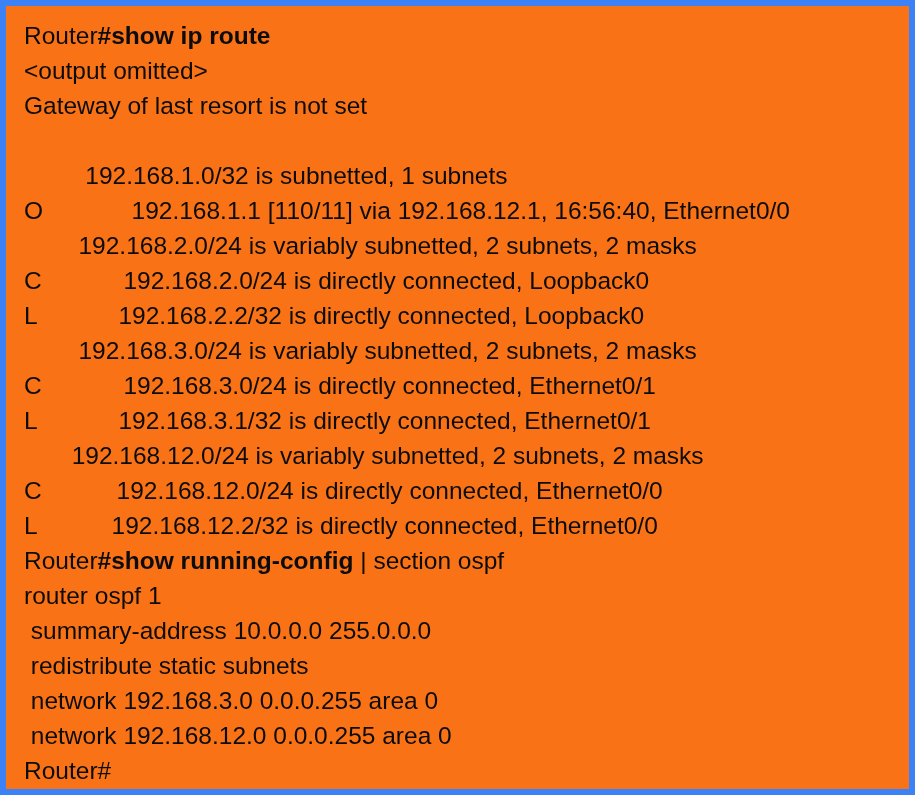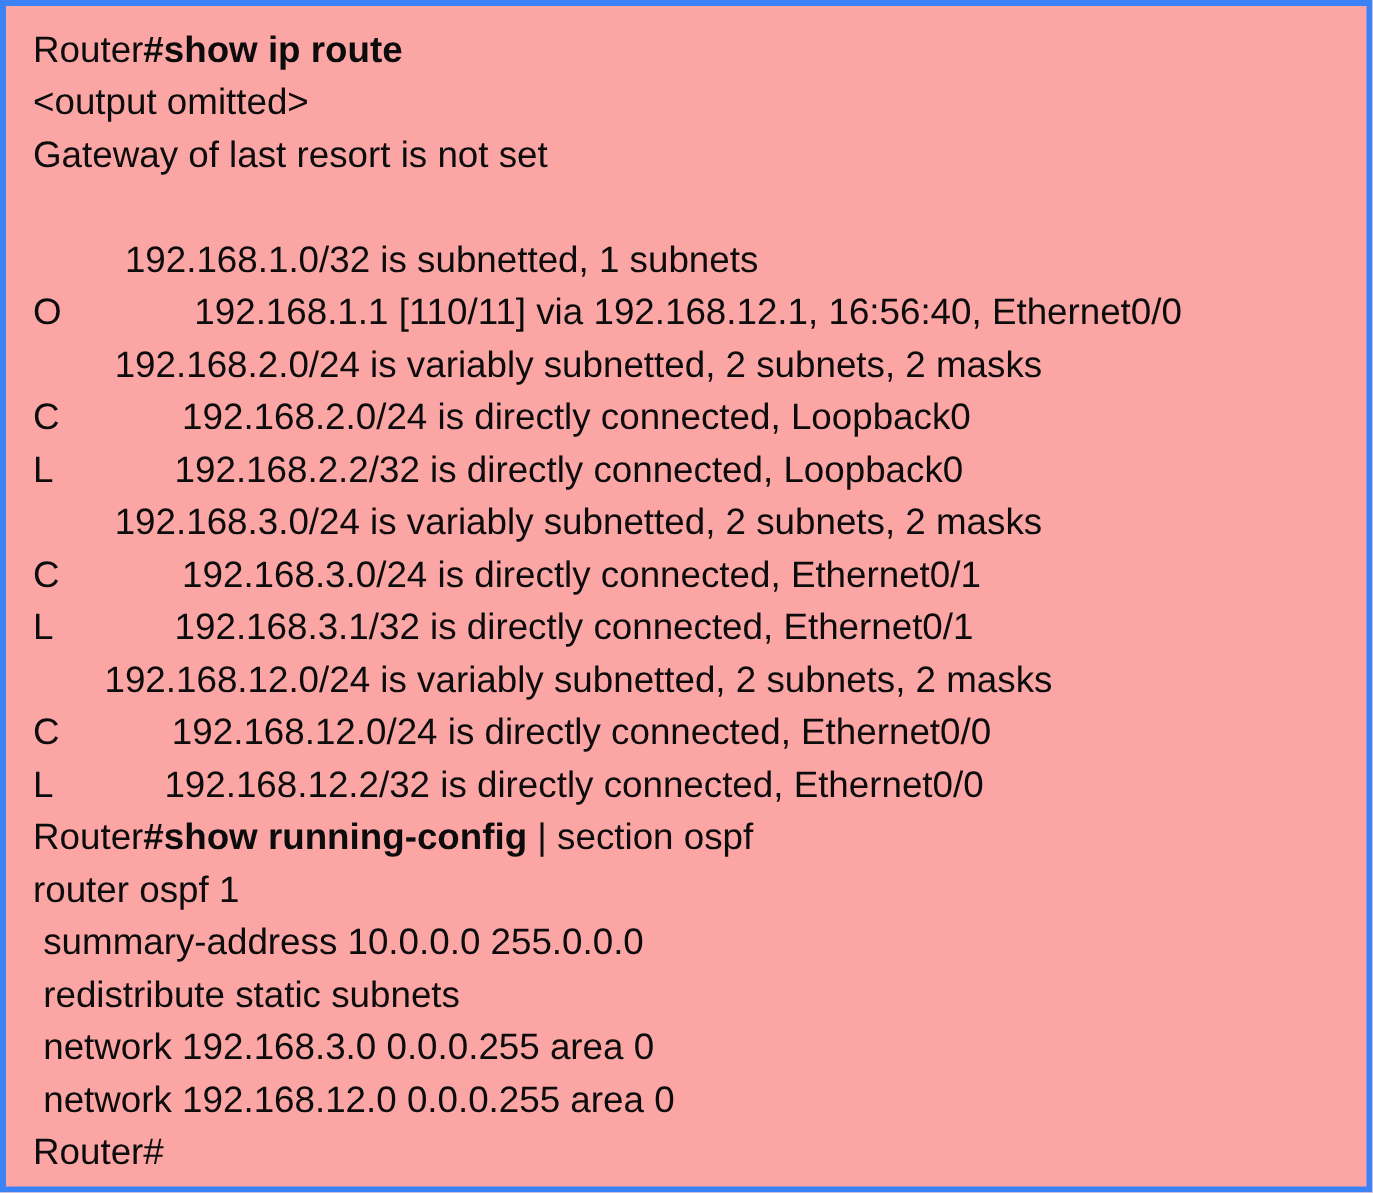--- a/index.html
+++ b/index.html
@@ -8,22 +8,22 @@
     background: #ffffff;
   }
   body {
     font-family: "Liberation Sans", sans-serif;
   }
   #terminal-frame {
     position: relative;
     width: 915px;
     height: 795px;
     box-sizing: border-box;
-    background: #fca5a5;
-    border: 4px solid #3b82f6;
+    background: #f97316;
+    border: 6px solid #3b82f6;
     overflow: hidden;
   }
   #terminal-output {
     position: absolute;
     left: 18px;
     top: 12px;
     right: 4px;
     font-family: "Liberation Sans", sans-serif;
     font-size: 24.5px;
     line-height: 35px;

